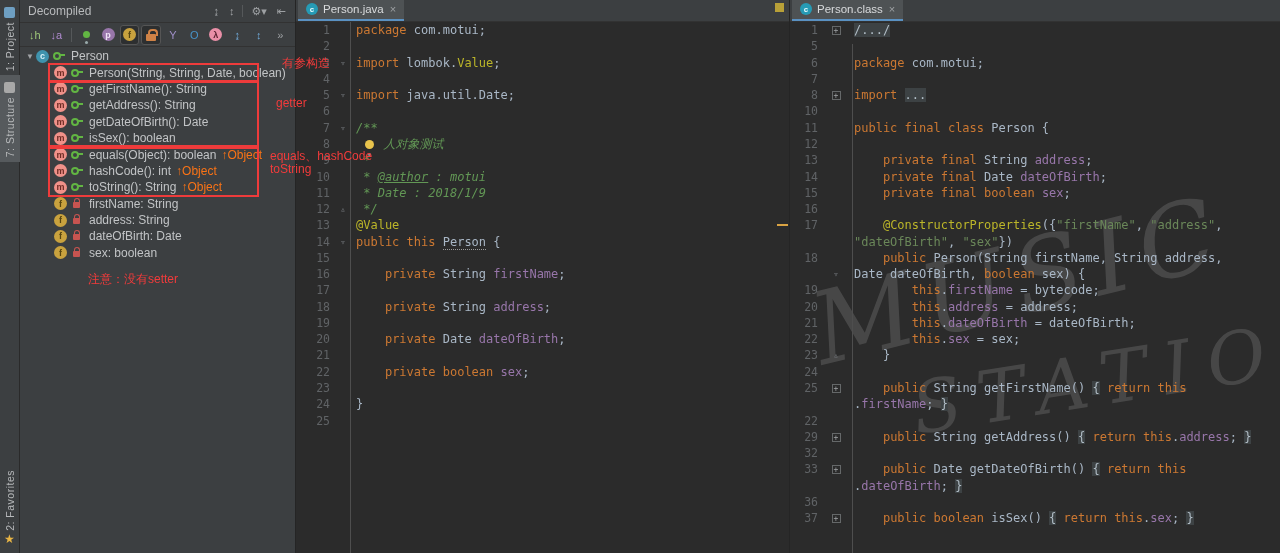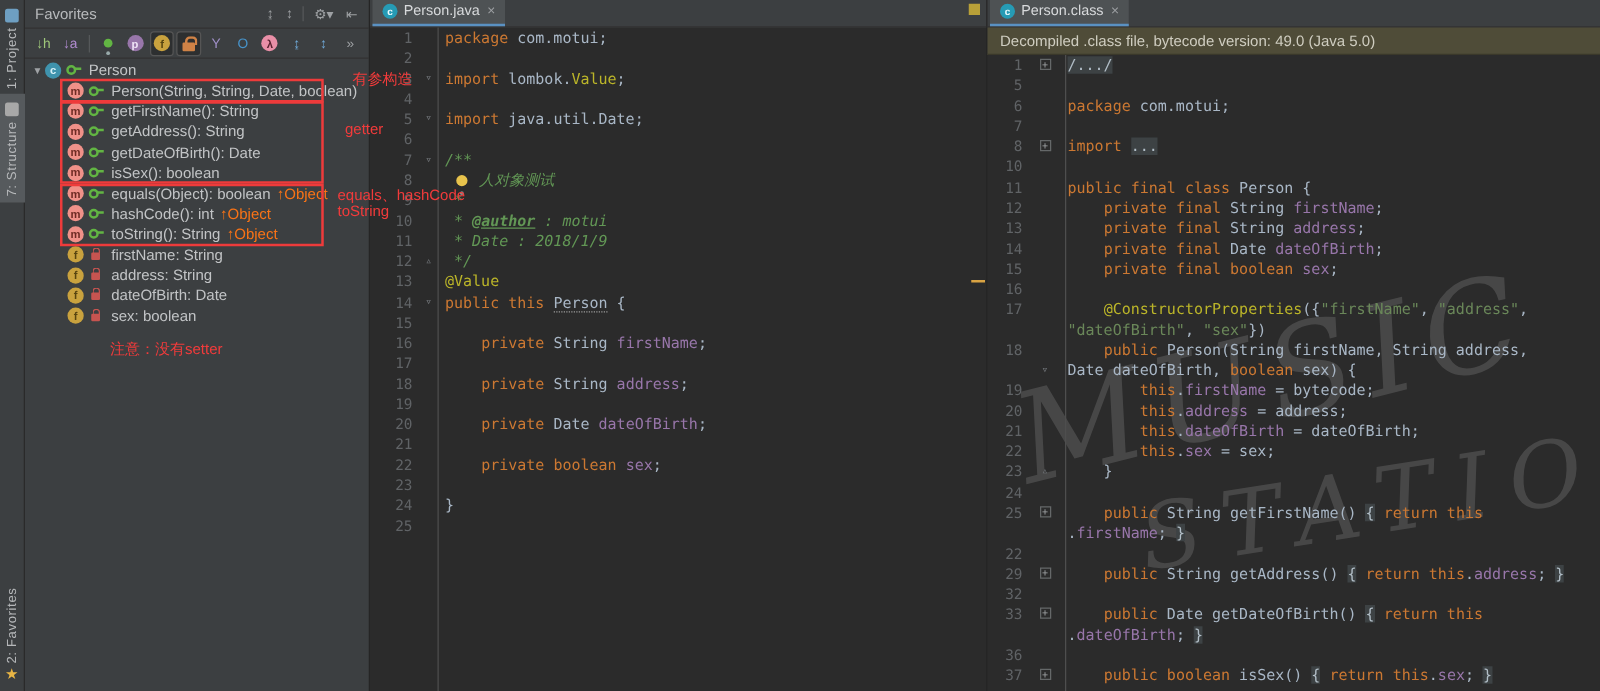--- a/index.html
+++ b/index.html
@@ -79,21 +79,21 @@
   .code-area { position:relative; }
   .code-row { height:16.27px; display:flex; align-items:center; font:12px "DejaVu Sans Mono", monospace;
     color:#a9b7c6; white-space:pre; position:relative; z-index:2; }
   .lnum { display:inline-block; text-align:right; color:#606366; font-size:11.5px; }
   .foldcol { display:inline-block; position:relative; text-align:center; color:#707478; font-size:9px; }
   .fold-plusbox { display:inline-block; width:9px; height:9px; border:1px solid #656869; background:#2b2b2b;
     color:#a0a3a5; font:8px/7px "DejaVu Sans Mono",monospace; text-align:center; }
   .codetext { padding-left:0; }
   .tk-k { color:#cc7832; } .tk-a { color:#bbb529; } .tk-f { color:#9876aa; }
   .tk-s { color:#6a8759; } .tk-c { color:#629755; font-style:italic; }
-  .tk-ct { color:#629755; font-style:italic; font-weight:bold; text-decoration:underline; }
+  .tk-ct { color:#629755; font-style:italic; font-weight:normal; text-decoration:underline; }
   .tk-fo { background:#3d4244; color:#b2bec7; }
   .tk-u { border-bottom:1px dotted #9a9a9a; }
   .bulb { display:inline-block; width:9px; height:9px; background:#e8c34c; border-radius:50%;
     box-shadow:0 10px 0 -3px #8a8a8a; margin:0 2px; vertical-align:middle; }
   .gutter-border { position:absolute; top:0; width:1px; background:#4e4e4e; z-index:3; }
 
   
   #editor-middle { left:296px; width:494px; border-right:1px solid #252525; }
   #mid-rows .lnum { width:34px; } #mid-rows .foldcol { width:26px; }
   #editor-middle .gutter-border { left:54px; height:531px; }
@@ -130,21 +130,21 @@
       </div>
       <div id="strip-spacer"></div>
       <div class="strip-btn">
         <span class="vlabel">2: Favorites</span>
         <span class="s-ico star">★</span>
       </div>
     </div>
 
   <div id="structure">
     <div id="structure-header">
-      <span id="structure-title">Favorites</span>
+      <span id="structure-title">Decompiled</span>
       <span id="structure-header-icons" style="display: flex; align-items: center;">
           <span class="hdr-ico">↨</span>
           <span class="hdr-ico">↕</span>
           <span class="hdr-div"></span>
           <span class="hdr-ico">⚙▾</span>
           <span class="hdr-ico">⇤</span>
         </span>
     </div>
     <div id="structure-toolbar">
         <span class="tb-icon" style="color: rgb(159, 199, 122);">↓h</span>
@@ -291,32 +291,31 @@
   </div>
 
   <div id="editor-right" class="editor-panel">
     <div class="tabbar">
       <div class="tab">
         <span class="cls-ico">c</span>
         <span class="tab-label">Person.class</span>
         <span class="tab-close">×</span>
       </div>
     </div>
-    <div class="notif">Decompiled .class file, bytecode version: 49.0 (Java 5.0)</div>
     <div id="right-rows" class="code-area">
       <span id="wm1" class="wm">MUSIC</span>
       <span id="wm2" class="wm">STATION</span>
     <div class="code-row"><span class="lnum">1</span><span class="foldcol"><span class="fold-plusbox">+</span></span><span class="codetext"><span class="tk-fo">/.../</span></span></div>
         <div class="code-row"><span class="lnum">5</span><span class="foldcol"></span><span class="codetext"></span></div>
         <div class="code-row"><span class="lnum">6</span><span class="foldcol"></span><span class="codetext"><span class="tk-k">package </span><span>com.motui</span><span>;</span></span></div>
         <div class="code-row"><span class="lnum">7</span><span class="foldcol"></span><span class="codetext"></span></div>
         <div class="code-row"><span class="lnum">8</span><span class="foldcol"><span class="fold-plusbox">+</span></span><span class="codetext"><span class="tk-k">import </span><span class="tk-fo">...</span></span></div>
         <div class="code-row"><span class="lnum">10</span><span class="foldcol"></span><span class="codetext"></span></div>
         <div class="code-row"><span class="lnum">11</span><span class="foldcol"></span><span class="codetext"><span class="tk-k">public final class </span><span>Person</span><span> {</span></span></div>
-        <div class="code-row"><span class="lnum">12</span><span class="foldcol"></span><span class="codetext"><span>    </span><span class="tk-k">private final </span><span>String </span><span class="tk-f">firstName</span><span>;</span></span></div>
+        <div class="code-row"><span class="lnum">12</span><span class="foldcol"></span></div>
         <div class="code-row"><span class="lnum">13</span><span class="foldcol"></span><span class="codetext"><span>    </span><span class="tk-k">private final </span><span>String </span><span class="tk-f">address</span><span>;</span></span></div>
         <div class="code-row"><span class="lnum">14</span><span class="foldcol"></span><span class="codetext"><span>    </span><span class="tk-k">private final </span><span>Date </span><span class="tk-f">dateOfBirth</span><span>;</span></span></div>
         <div class="code-row"><span class="lnum">15</span><span class="foldcol"></span><span class="codetext"><span>    </span><span class="tk-k">private final </span><span class="tk-k">boolean</span><span> </span><span class="tk-f">sex</span><span>;</span></span></div>
         <div class="code-row"><span class="lnum">16</span><span class="foldcol"></span><span class="codetext"></span></div>
         <div class="code-row"><span class="lnum">17</span><span class="foldcol"></span><span class="codetext"><span>    </span><span class="tk-a">@ConstructorProperties</span><span>({</span><span class="tk-s">"firstName"</span><span>, </span><span class="tk-s">"address"</span><span>,</span></span></div>
         <div class="code-row"><span class="lnum"></span><span class="foldcol"></span><span class="codetext"><span class="tk-s">"dateOfBirth"</span><span>, </span><span class="tk-s">"sex"</span><span>})</span></span></div>
         <div class="code-row"><span class="lnum">18</span><span class="foldcol"></span><span class="codetext"><span>    </span><span class="tk-k">public </span><span>Person(String firstName, String address,</span></span></div>
         <div class="code-row"><span class="lnum"></span><span class="foldcol">▿</span><span class="codetext"><span>Date dateOfBirth, </span><span class="tk-k">boolean</span><span> sex) {</span></span></div>
         <div class="code-row"><span class="lnum">19</span><span class="foldcol"></span><span class="codetext"><span>        </span><span class="tk-k">this</span><span>.</span><span class="tk-f">firstName</span><span> = bytecode;</span></span></div>
         <div class="code-row"><span class="lnum">20</span><span class="foldcol"></span><span class="codetext"><span>        </span><span class="tk-k">this</span><span>.</span><span class="tk-f">address</span><span> = address;</span></span></div>

